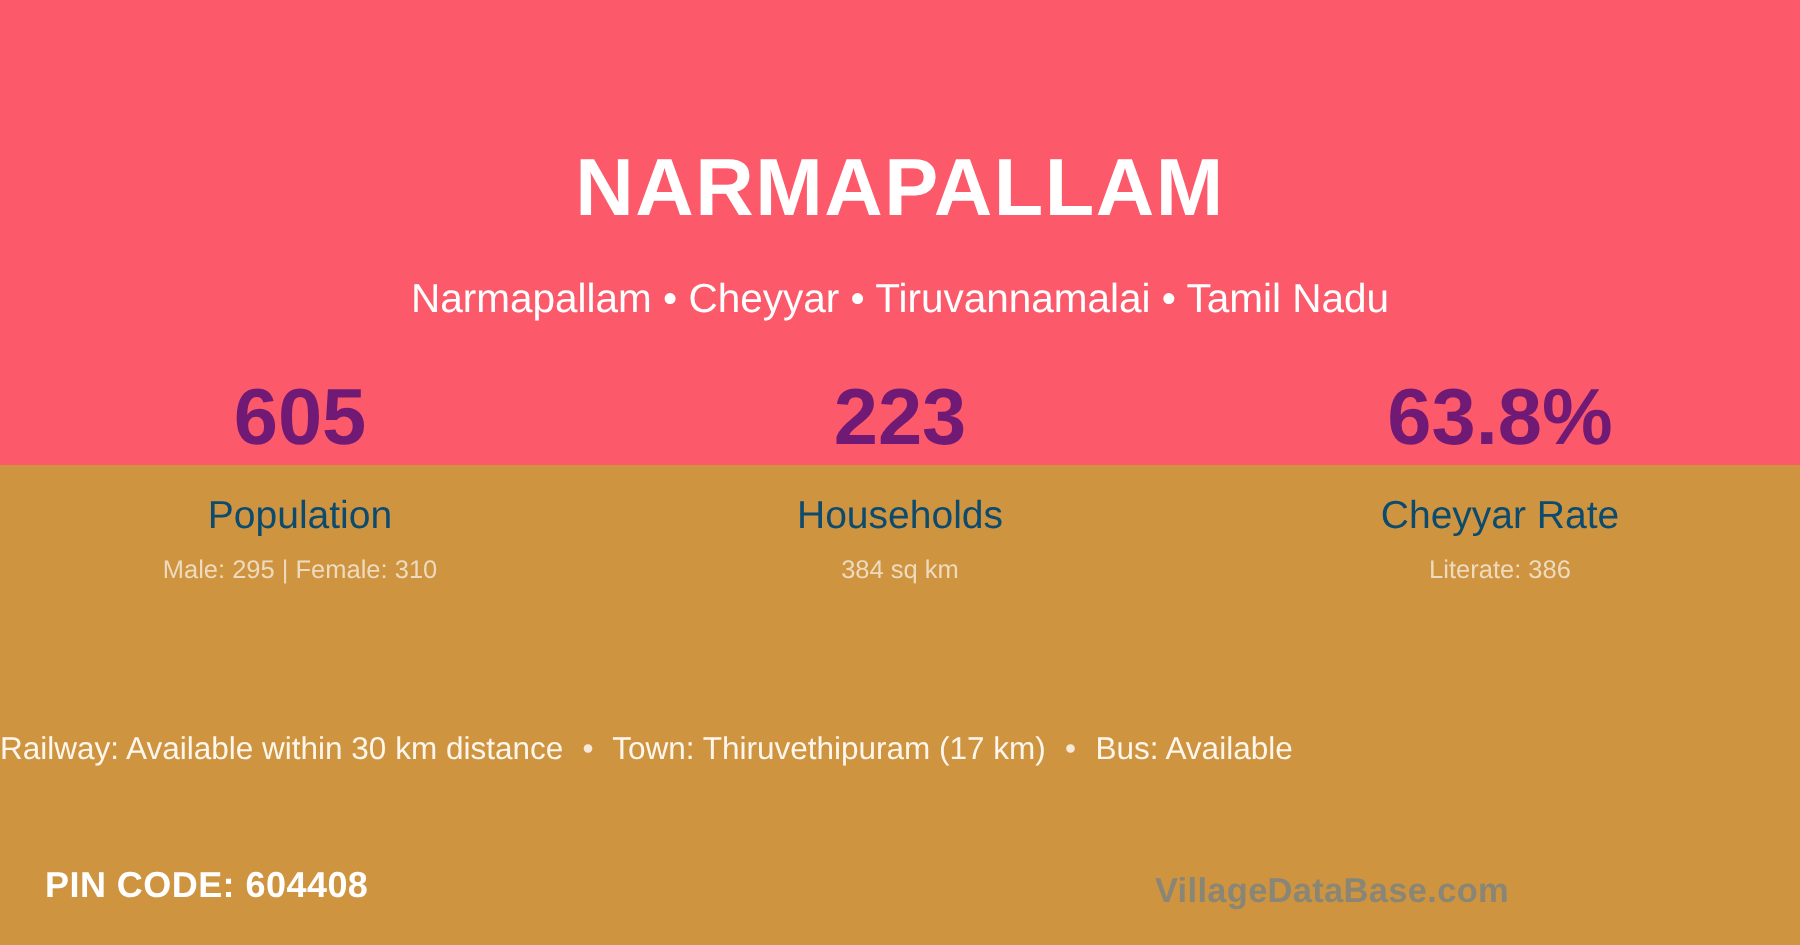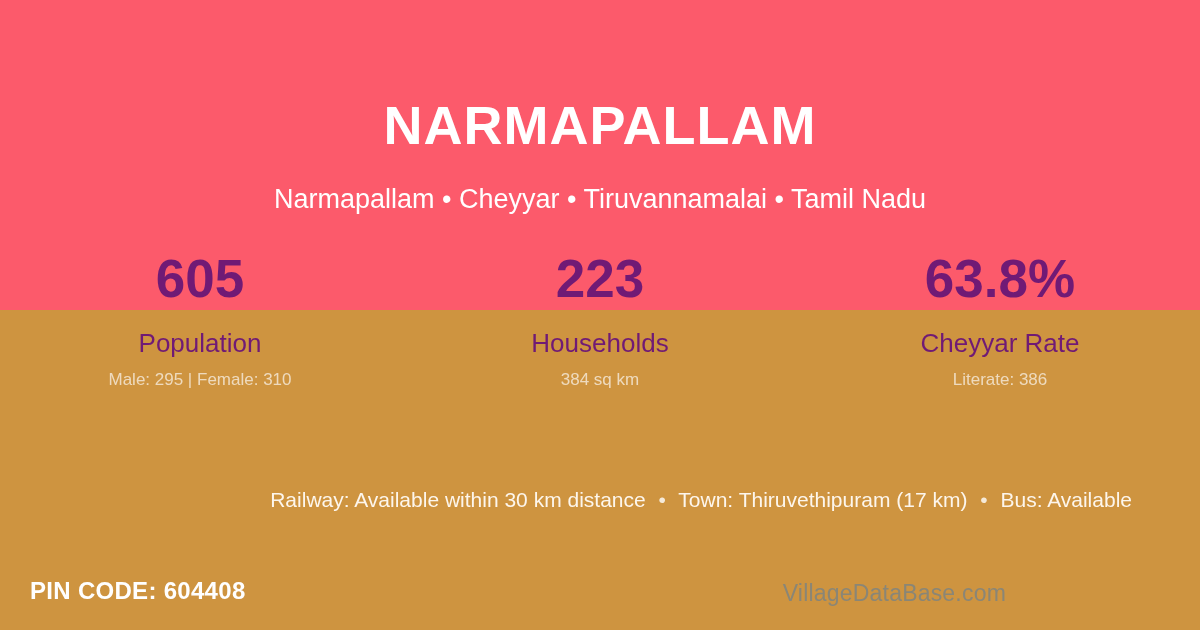--- a/index.html
+++ b/index.html
@@ -86,39 +86,39 @@
     font-weight: bold;
     color: #701a75;
     letter-spacing: 0px;
     white-space: nowrap;
   }
   .stat-label {
     margin-top: 19px;
     font-size: 26px;
     line-height: 28px;
     font-weight: normal;
-    color: #701a75;
+    color: #0c4a6e;
     white-space: nowrap;
   }
   .stat-sub {
     margin-top: 13px;
     font-size: 17px;
     line-height: 20px;
     font-weight: normal;
     color: rgba(255, 255, 255, 0.66);
     white-space: nowrap;
   }
 
   
   #amenities {
     position: absolute;
     left: 0;
     top: 486px;
     width: 1132px;
-    text-align: right;
+    text-align: left;
     font-size: 21px;
     line-height: 28px;
     color: #fdf6ec;
     white-space: nowrap;
   }
   #amenities .sep {
     color: rgba(255, 255, 255, 0.8);
     padding: 0 7px;
   }
 
@@ -140,21 +140,21 @@
     color: #ffffff;
     letter-spacing: 0.3px;
     white-space: nowrap;
   }
   #brand {
     position: absolute;
     right: 30px;
     top: 18px;
     font-size: 23px;
     line-height: 30px;
-    font-weight: normal;
+    font-weight: bold;
     color: #8a8676;
     letter-spacing: 0.2px;
     white-space: nowrap;
   }
 </style>
 </head>
 <body>
 
 <div id="card" style="background: rgb(206, 148, 64);">
 

